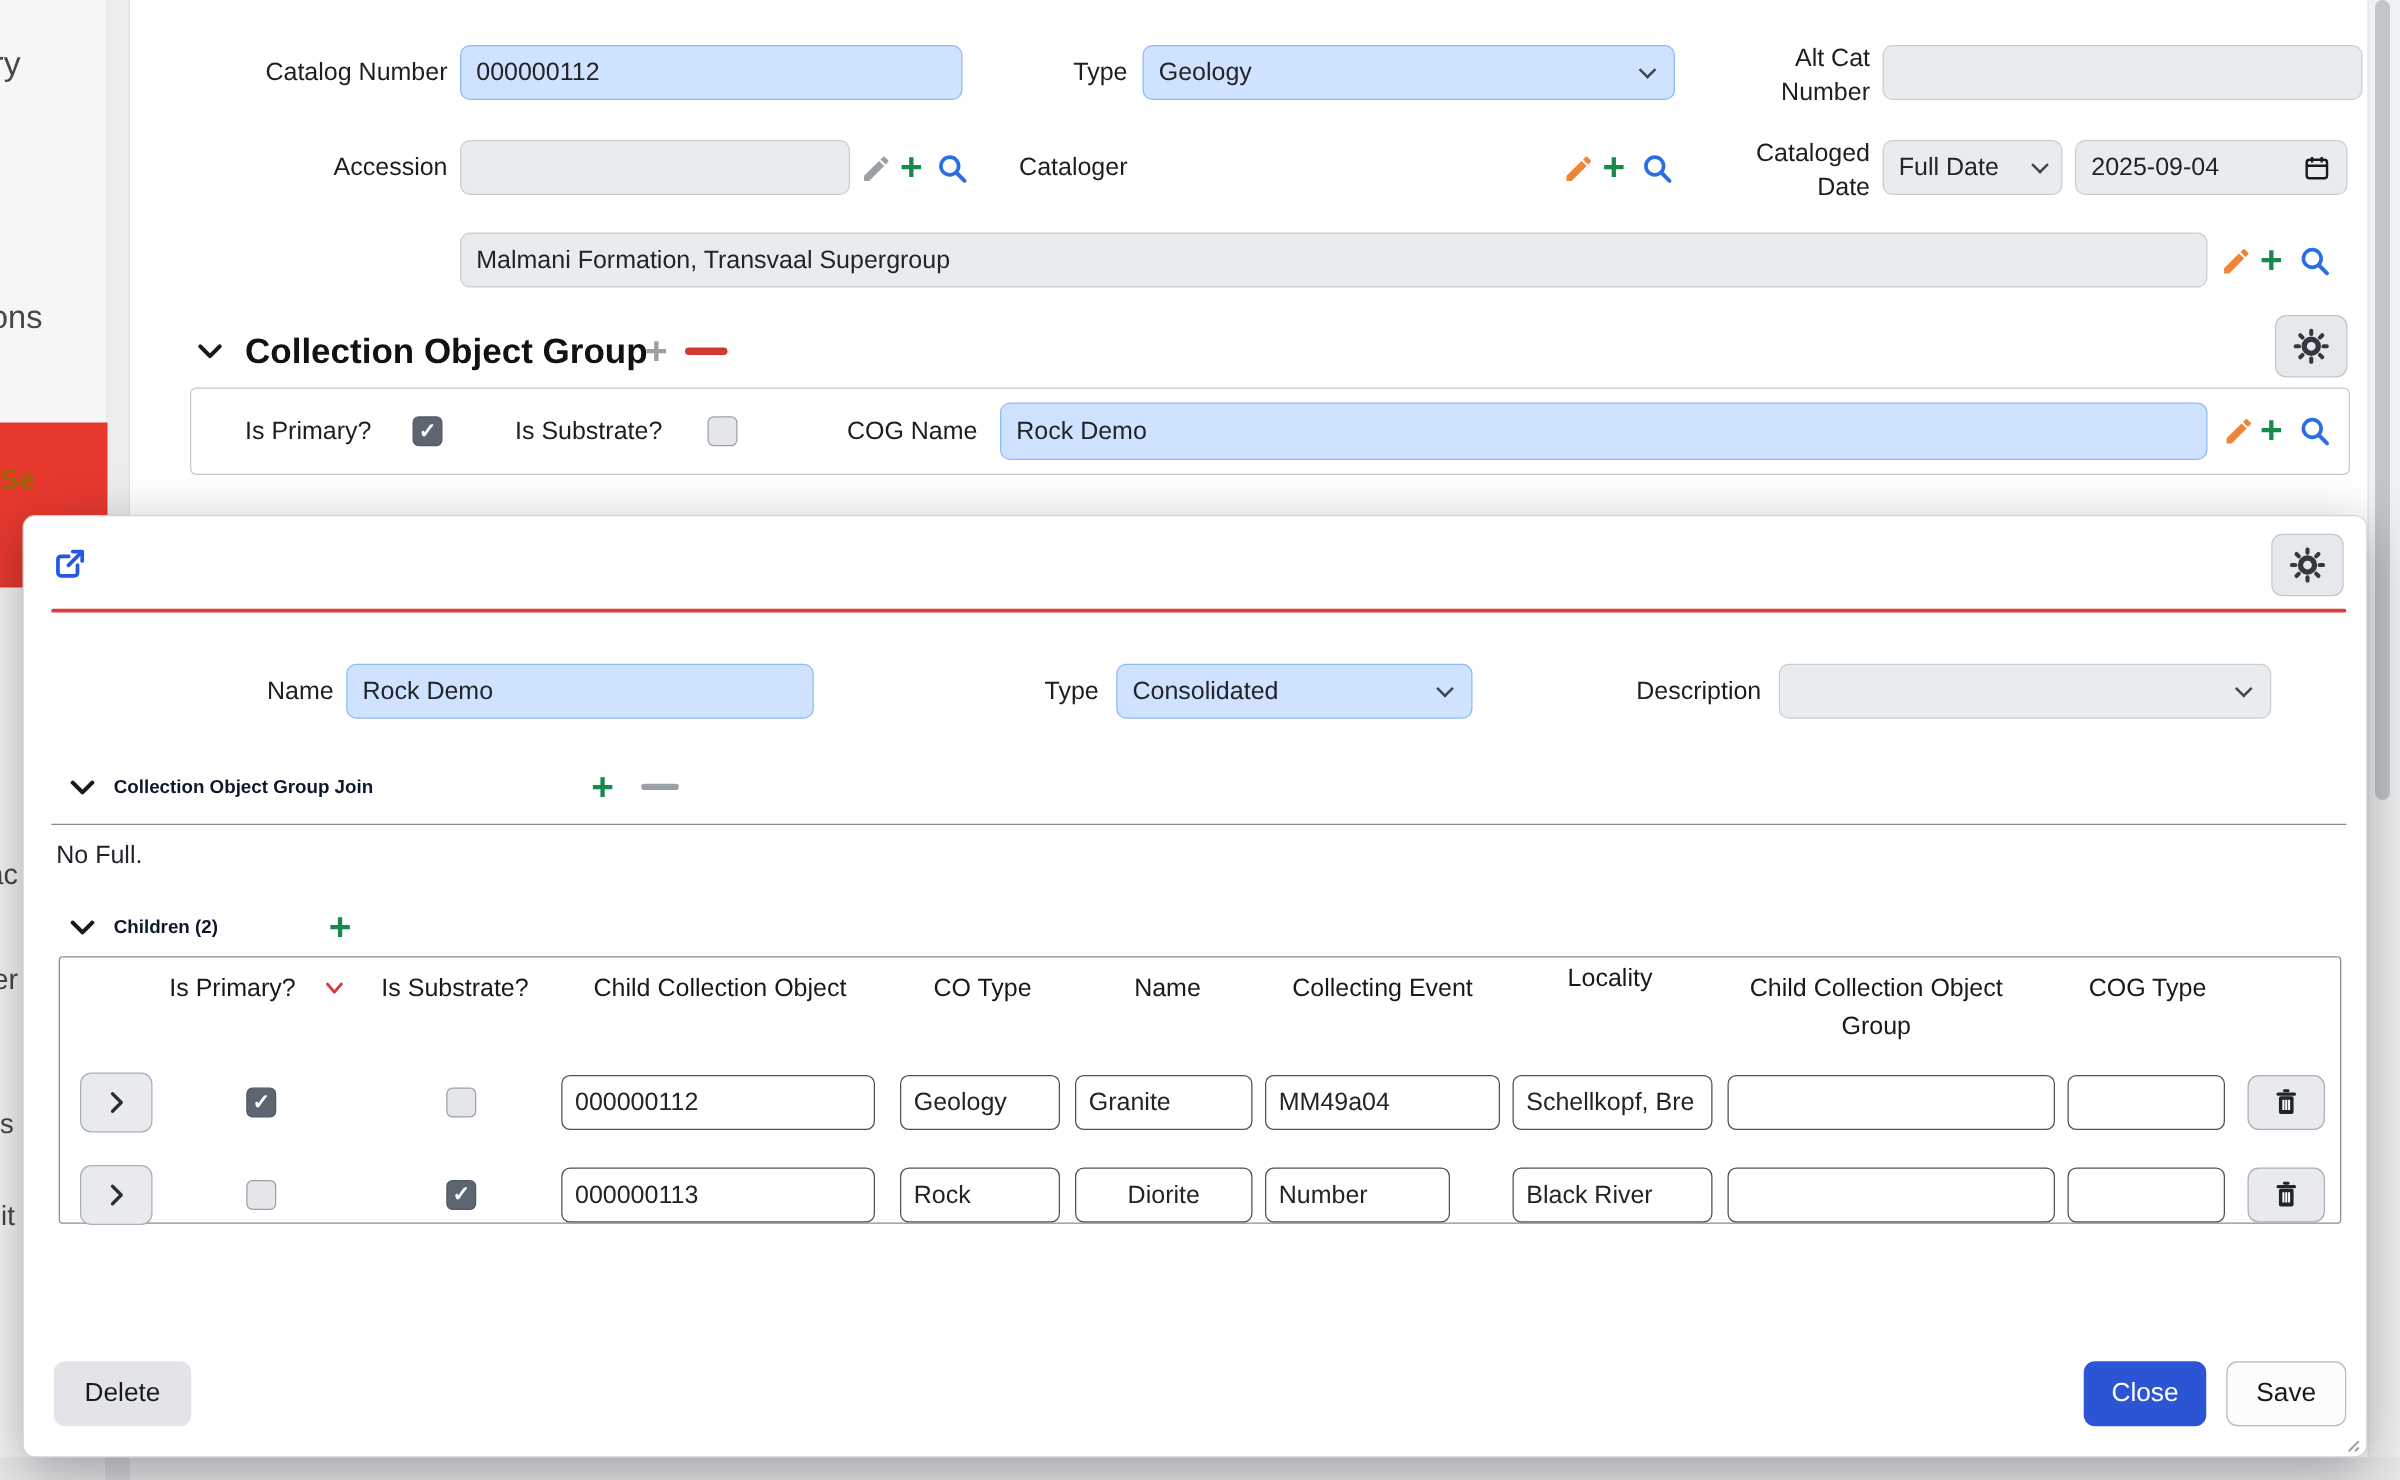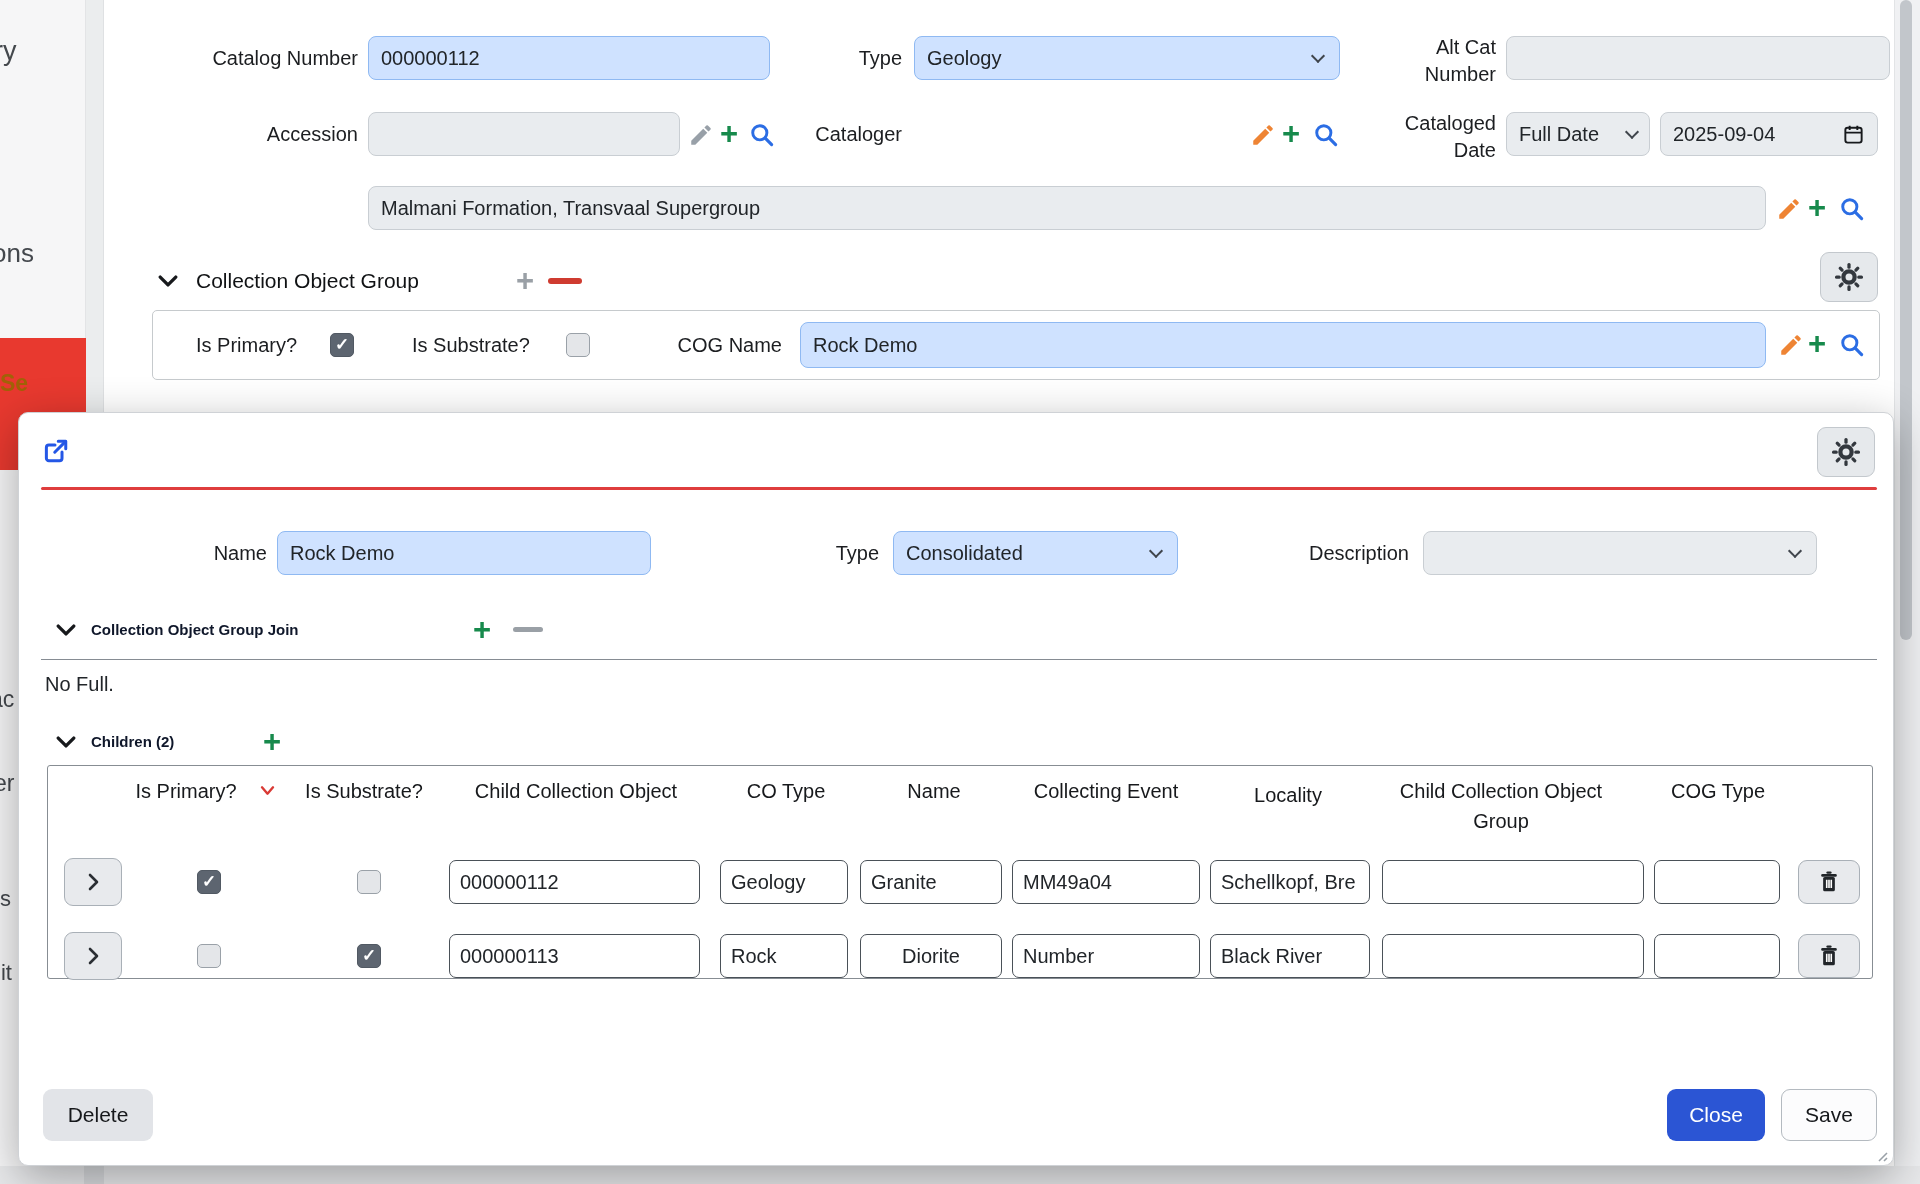--- a/index.html
+++ b/index.html
@@ -48,21 +48,21 @@
   .plus{position:absolute;width:26px;text-align:center;font-size:31px;font-weight:600;color:#178a4c;line-height:44px}
   .plus.hdr{line-height:38px}
   .plus.dlg{line-height:34px}
   .plus.gray{color:#9aa0a6}
   .plus::before{content:"+"}
   .minusbar{position:absolute;height:6px;width:34px;border-radius:3px;background:#cf3b30}
   .minusbar.gray{background:#9aa0a6;height:5px;width:30px}
   .cb{position:absolute;width:24px;height:24px;border-radius:5px;background:#e4e6e9;border:1.6px solid #9aa1a8;cursor:pointer}
   .cb.on{background:#5d6570;border-color:#515963}
   .cb.on::after{content:"\2713";position:absolute;left:4px;top:0;color:#fff;font-size:17px;font-weight:700;line-height:22px}
-  .sect{position:absolute;font-size:21px;font-weight:400;color:#101214;line-height:38px;white-space:nowrap}
+  .sect{position:absolute;font-size:28px;font-weight:700;color:#101214;line-height:38px;white-space:nowrap}
   .gearbtn{position:absolute;width:58px;height:50px;border-radius:9px;background:#e6e9ec;border:1px solid #c3c8cd;display:flex;align-items:center;justify-content:center;cursor:pointer}
   .cogbox{position:absolute;background:#fff;border:1.3px solid #c6cacd;border-radius:5px}
   
   .bottom-strip{position:absolute;left:0;top:1166px;width:100%;height:18px;background:#e8e9eb;z-index:5}
   .bottom-strip .dark{position:absolute;left:84px;top:0;width:20px;height:100%;background:#d8dadd}
   .dialog{position:absolute;left:18px;top:412px;width:1876px;height:754px;background:#fff;border:1px solid #cfd2d6;border-radius:10px;box-shadow:0 12px 45px rgba(0,0,0,.32);z-index:10}
   .dlg-titlerow{position:absolute;left:22px;top:16px;height:44px;display:flex;align-items:center;gap:16px}
   .dlg-title{font-size:25px;font-weight:700;color:#101214;white-space:nowrap}
   .redrule{position:absolute;left:22px;top:74px;width:1836px;height:3px;background:#df3d3d;border-radius:2px}
   .dlg-sect{position:absolute;font-size:15px;font-weight:700;color:#0f172a;line-height:34px;white-space:nowrap}
@@ -284,21 +284,21 @@
         <span class="ic abs sortdown" style="left: 212px; top: 19px;">
           <svg viewBox="0 0 16 12" fill="none">
             <path d="M2 2.5l6 7 6-7" stroke="currentColor" stroke-width="2.6" stroke-linecap="round" stroke-linejoin="round"></path>
           </svg>
         </span>
         <span class="th" style="left: 211px; width: 210px; top: 10px;">Is Substrate?</span>
         <span class="th" style="left: 393px; width: 270px; top: 10px;">Child Collection Object</span>
         <span class="th" style="left: 653px; width: 170px; top: 10px;">CO Type</span>
         <span class="th" style="left: 811px; width: 150px; top: 10px;">Name</span>
         <span class="th" style="left: 943px; width: 230px; top: 10px;">Collecting Event</span>
-        <span class="th" style="left: 1155px; width: 170px; top: 14px; text-align: center;">Locality</span>
+        <span class="th" style="left: 1155px; width: 170px; top: 2px; text-align: center;">Locality</span>
         <span class="th wrap" style="left: 1328px; width: 250px; top: 10px;">Child Collection Object Group</span>
         <span class="th" style="left: 1585px; width: 170px; top: 10px;">COG Type</span>
         <div class="trow" style="top: 90px;">
           <button class="expandbtn">
             <span class="ic chevr">
               <svg viewBox="0 0 12 18" fill="none">
                 <path d="M2.5 2l7 7-7 7" stroke="currentColor" stroke-width="2.6" stroke-linecap="round" stroke-linejoin="round"></path>
               </svg>
             </span>
           </button>
@@ -328,21 +328,21 @@
               <svg viewBox="0 0 12 18" fill="none">
                 <path d="M2.5 2l7 7-7 7" stroke="currentColor" stroke-width="2.6" stroke-linecap="round" stroke-linejoin="round"></path>
               </svg>
             </span>
           </button>
           <span class="cb" style="left: 149px; top: 14px;"></span>
           <span class="cb on" style="left: 309px; top: 14px;"></span>
           <input class="cell-input" value="000000113" style="left: 401px; width: 251px;">
           <input class="cell-input" value="Rock" style="left: 672px; width: 128px;">
           <input class="cell-input" value="Diorite" style="left: 812px; width: 142px; text-align: center;">
-          <input class="cell-input" value="Number" style="left: 964px; width: 188px;">
+          <input class="cell-input" value="Number" style="left: 964px; width: 148px;">
           <input class="cell-input" value="Black River" style="left: 1162px; width: 160px;">
           <input class="cell-input" style="left: 1334px; width: 262px;">
           <input class="cell-input" style="left: 1606px; width: 126px;">
           <button class="trashbtn">
             <span class="ic trash">
               <svg viewBox="0 0 24 24">
                 <rect x="6.6" y="7.3" width="10.8" height="13.2" rx="1.4" fill="currentColor"></rect>
                 <rect x="4.8" y="4.6" width="14.4" height="2.5" rx="1.2" fill="currentColor"></rect>
                 <rect x="9.6" y="2.2" width="4.8" height="2.2" rx="1.1" fill="currentColor"></rect>
                 <path d="M9.9 10v7.6M12 10v7.6M14.1 10v7.6" stroke="#fff" stroke-width="1.5"></path>

